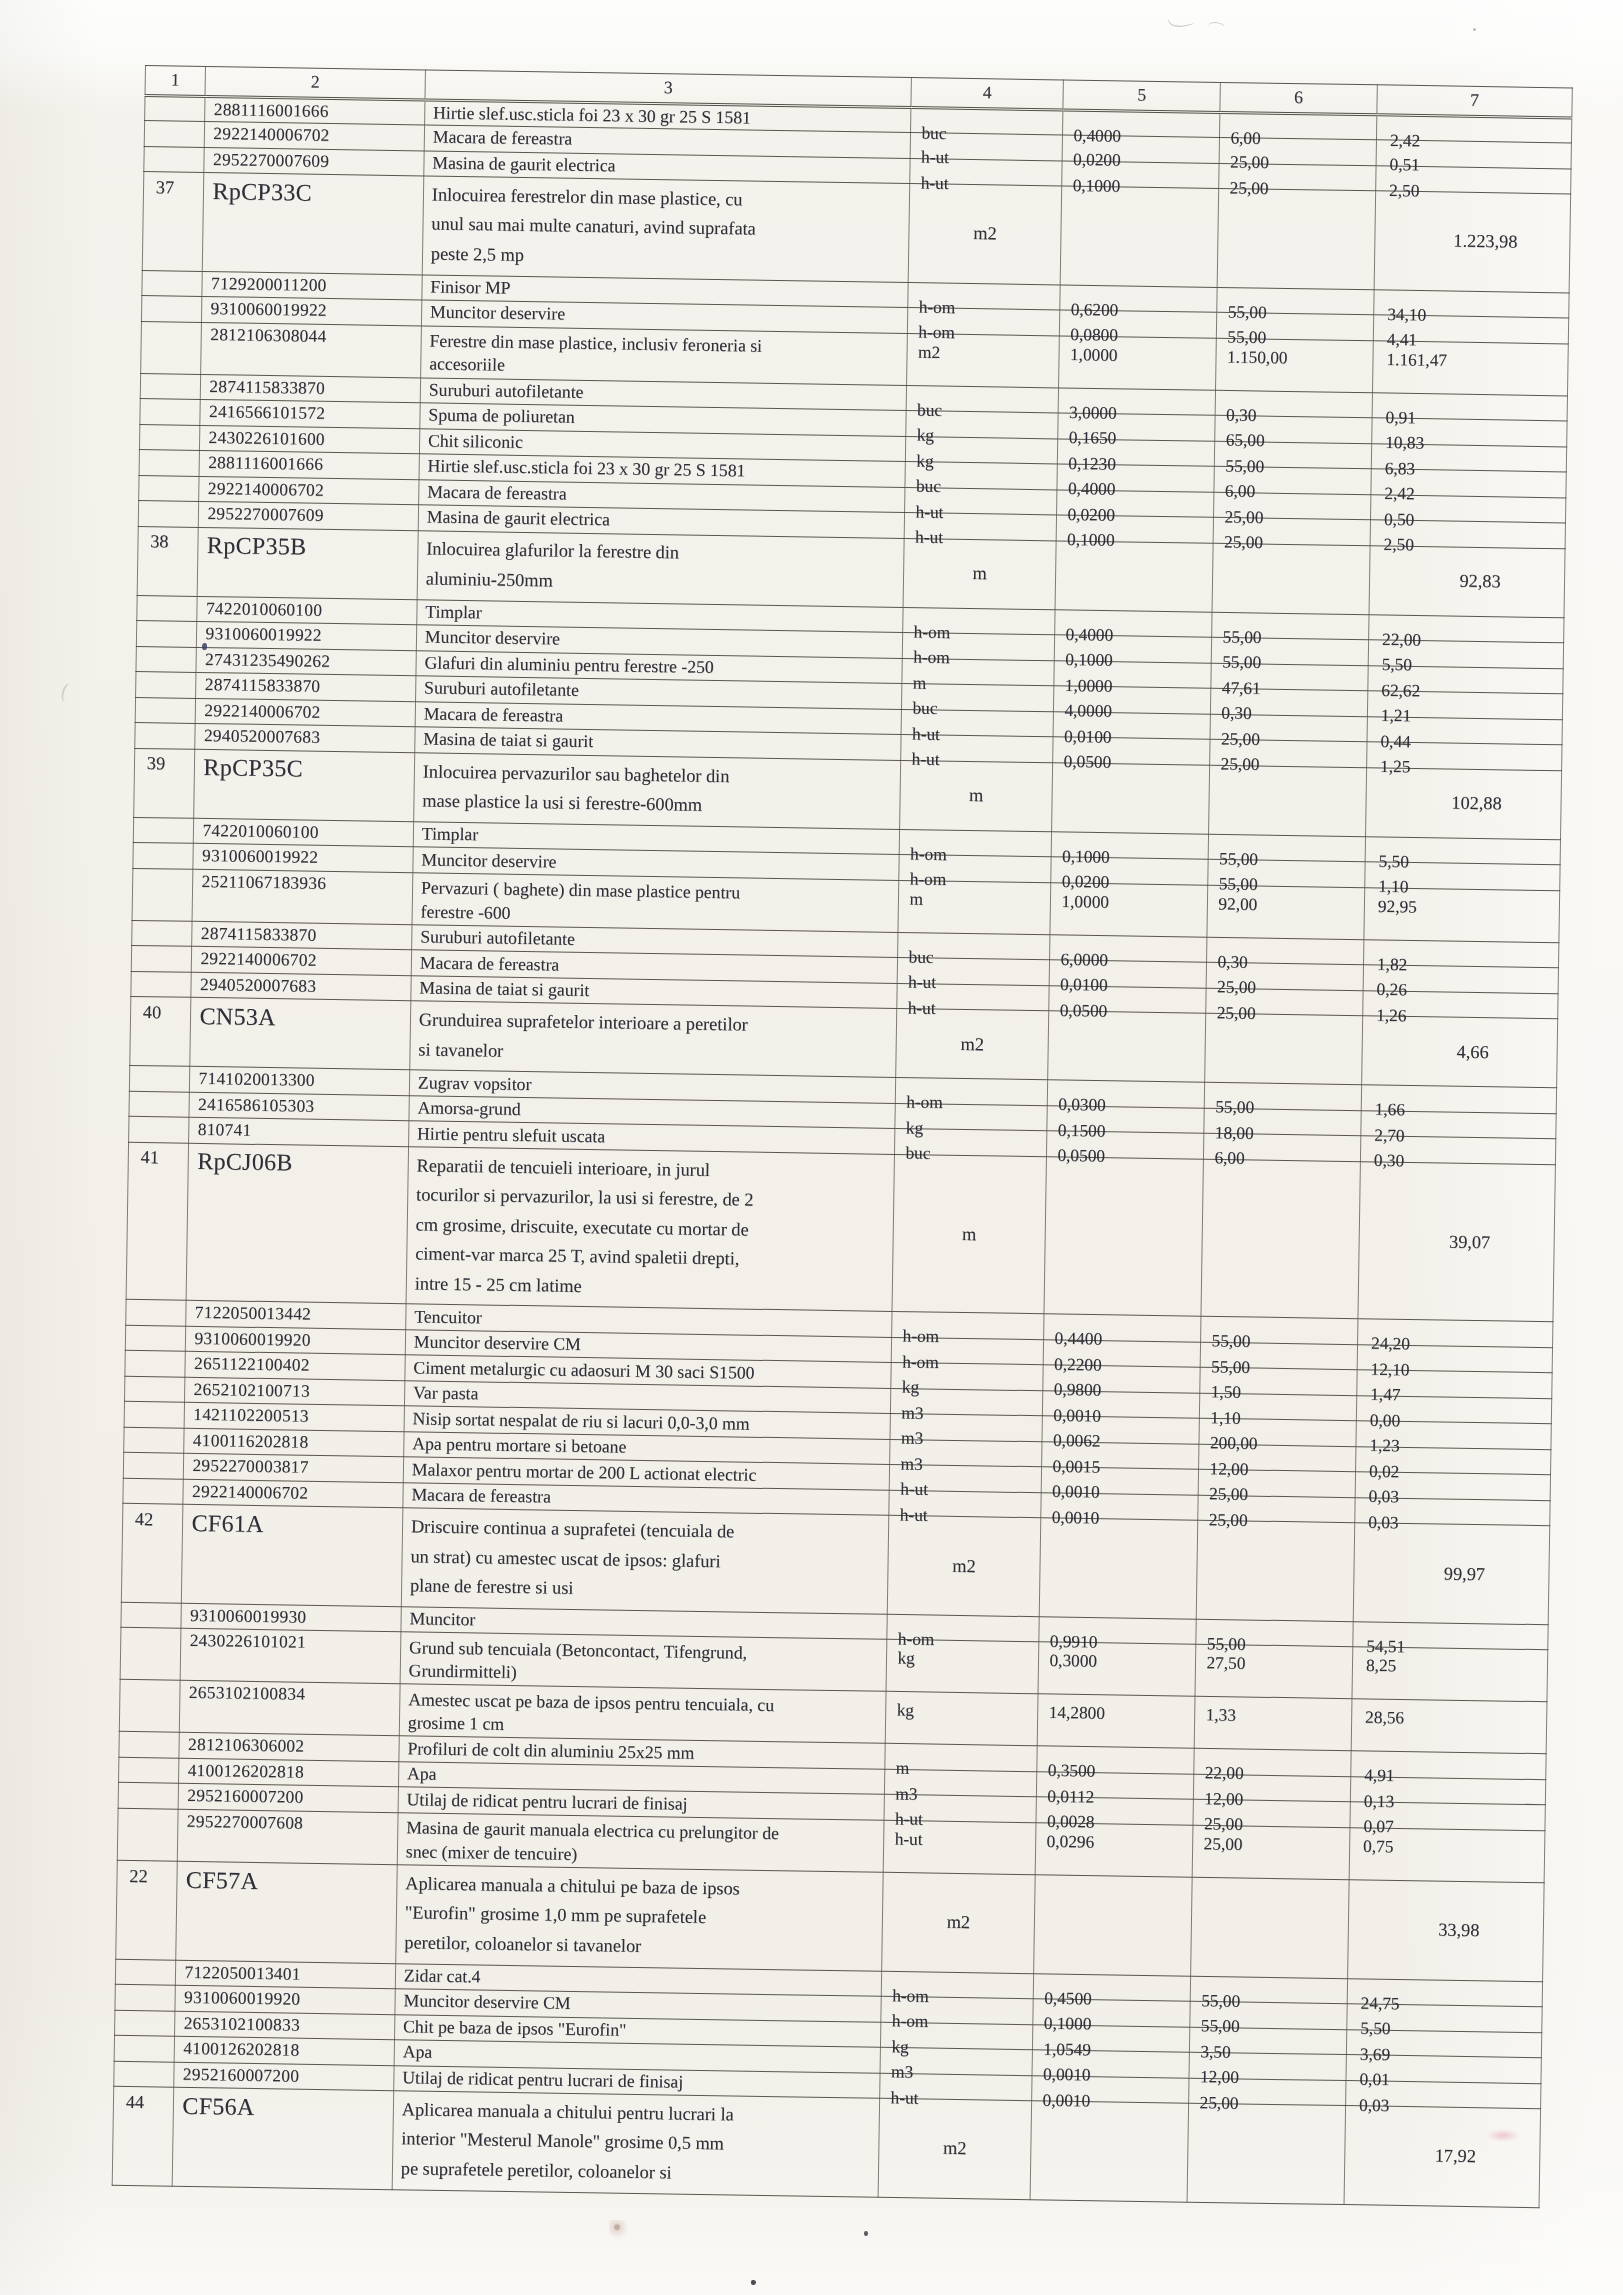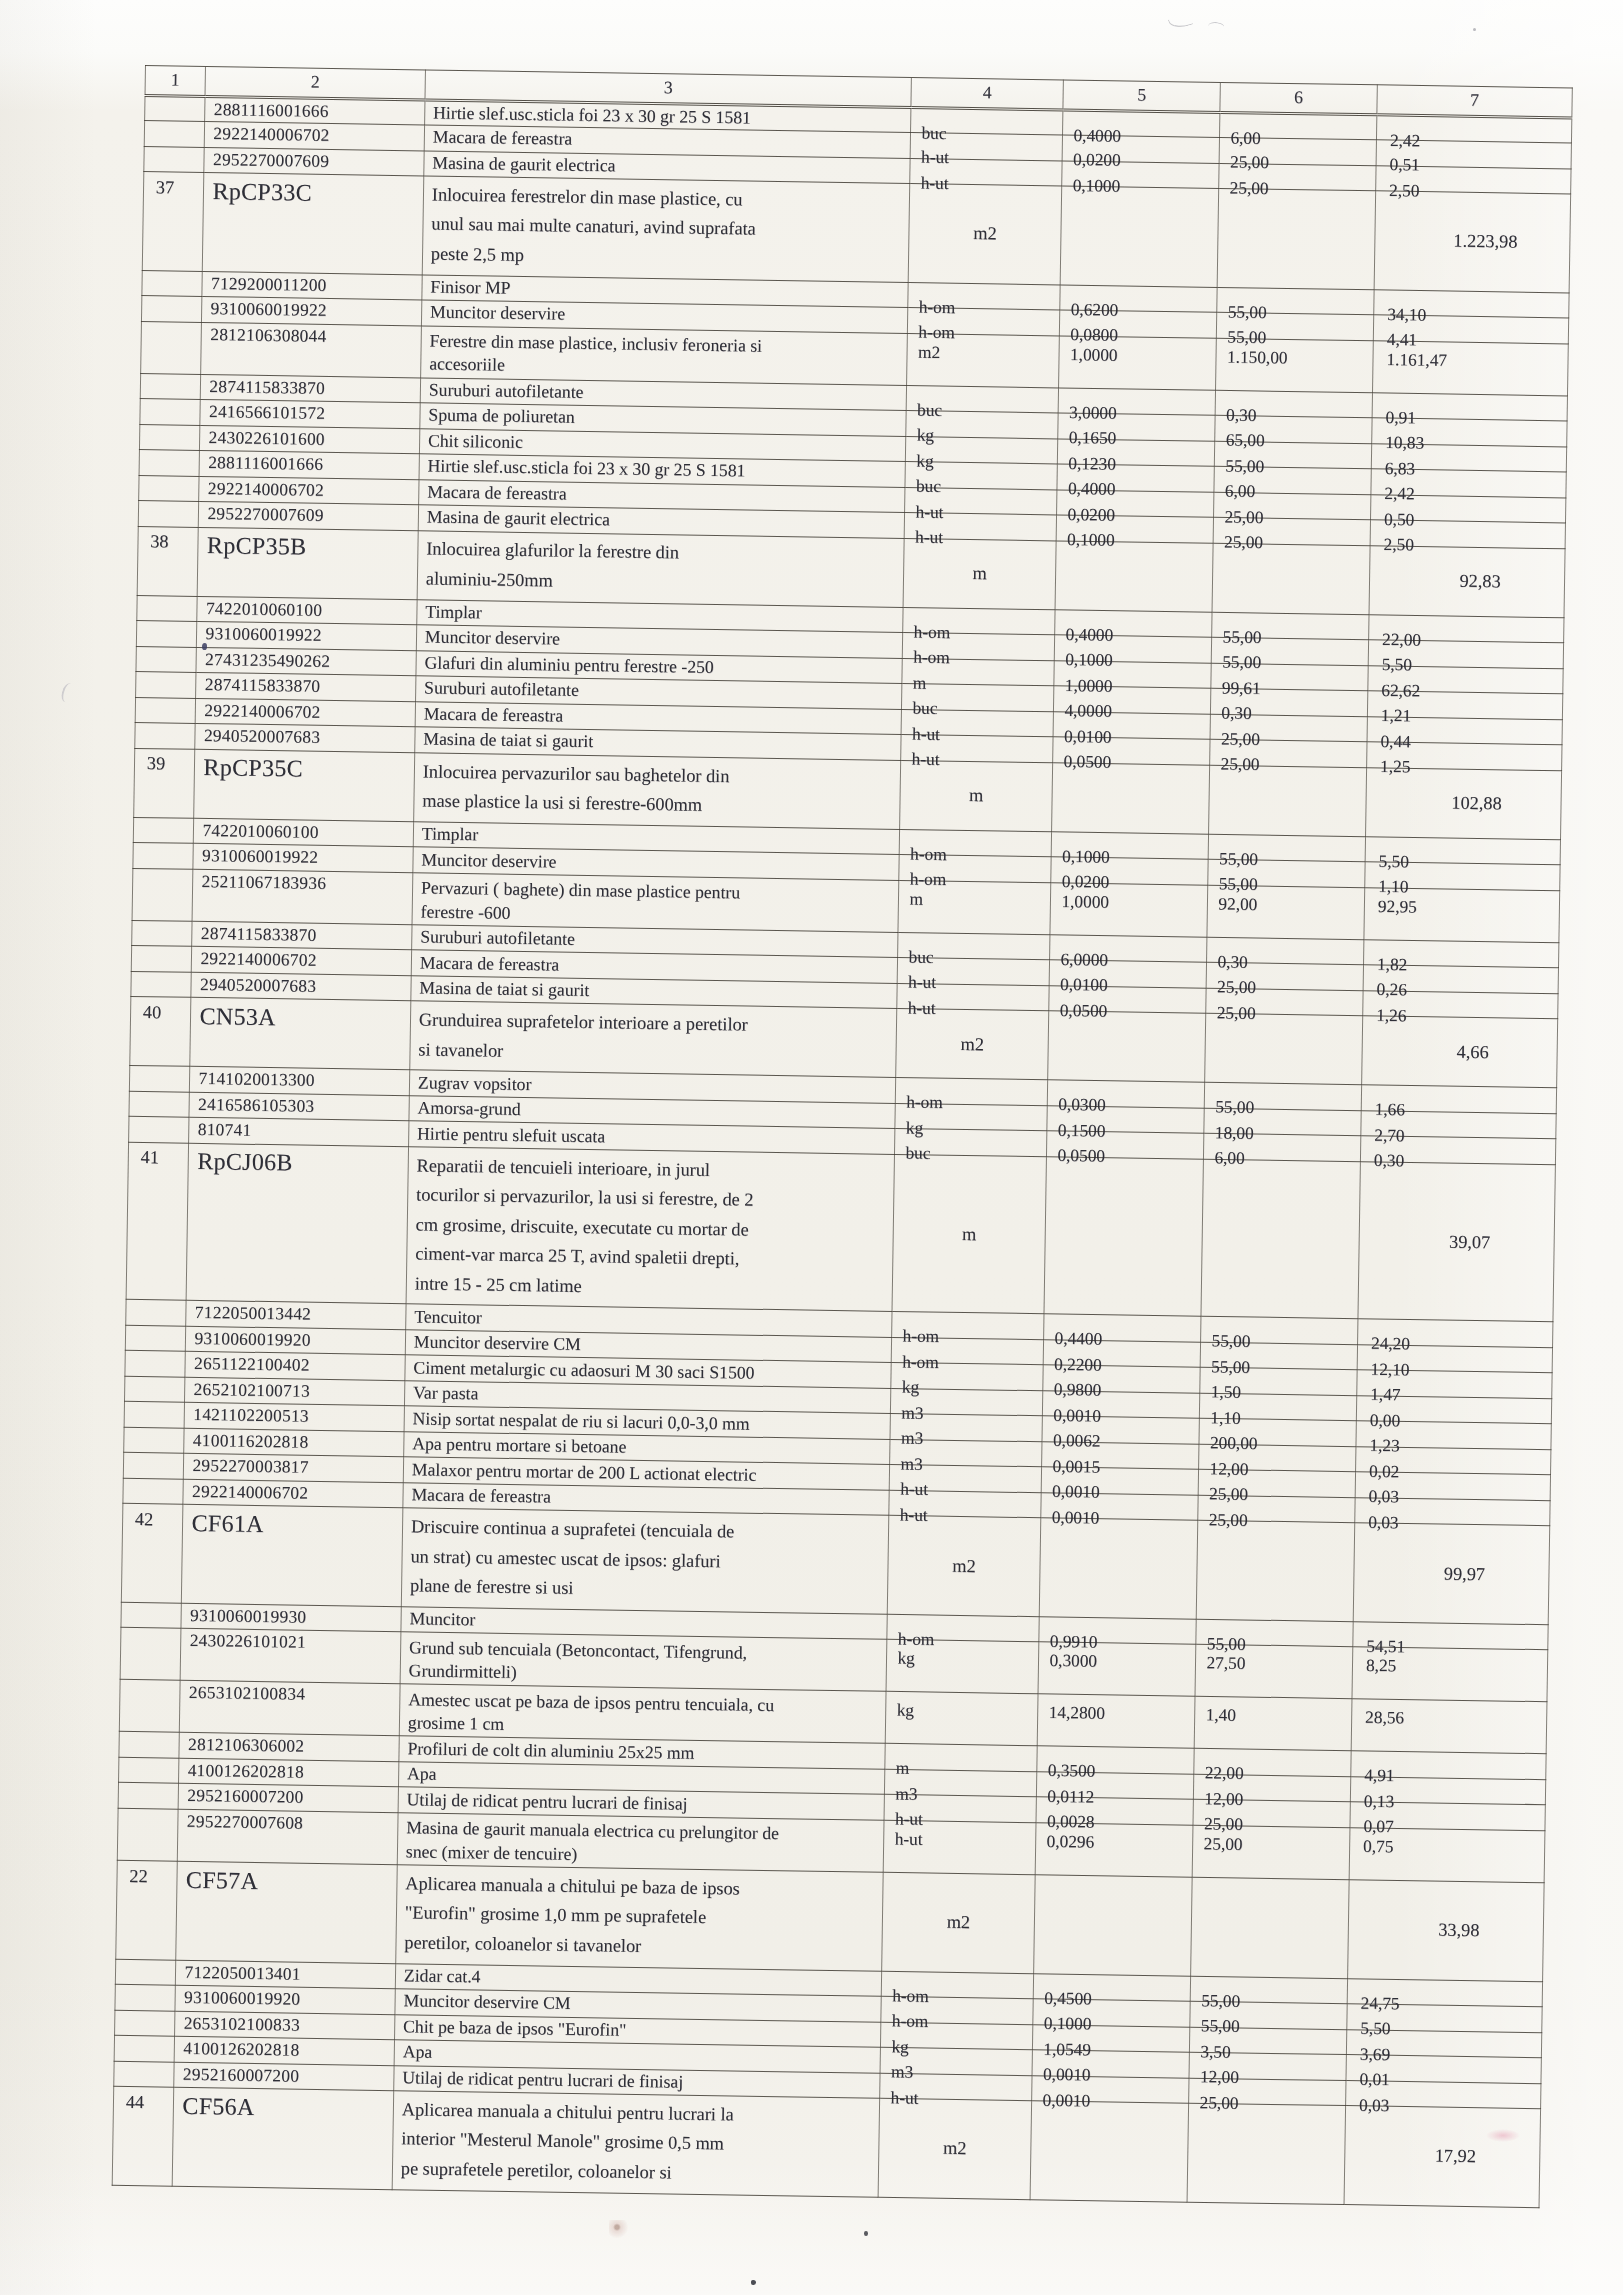--- a/index.html
+++ b/index.html
@@ -235,21 +235,21 @@
           <td class="num"><span class="t">0,1000</span></td>
           <td class="num"><span class="t">55,00</span></td>
           <td class="num rval"><span class="t">5,50</span></td>
         </tr>
         <tr class="res rh">
           <td class=""></td>
           <td class="code"><span class="t">27431235490262</span></td>
           <td class="rdesc"><span class="t">Glafuri din aluminiu pentru ferestre -250</span></td>
           <td class="num"><span class="t">m</span></td>
           <td class="num"><span class="t">1,0000</span></td>
-          <td class="num"><span class="t">99,61</span></td>
+          <td class="num"><span class="t">47,61</span></td>
           <td class="num rval"><span class="t">62,62</span></td>
         </tr>
         <tr class="res rh">
           <td class=""></td>
           <td class="code"><span class="t">2874115833870</span></td>
           <td class="rdesc"><span class="t">Suruburi autofiletante</span></td>
           <td class="num"><span class="t">buc</span></td>
           <td class="num"><span class="t">4,0000</span></td>
           <td class="num"><span class="t">0,30</span></td>
           <td class="num rval"><span class="t">1,21</span></td>
@@ -486,21 +486,21 @@
           <td class="num"><span class="t">0,3000</span></td>
           <td class="num"><span class="t">27,50</span></td>
           <td class="num rval"><span class="t">8,25</span></td>
         </tr>
         <tr class="res rd">
           <td class=""></td>
           <td class="code"><span class="t">2653102100834</span></td>
           <td class="rdesc"><span class="t"><span class="ln">Amestec uscat pe baza de ipsos pentru tencuiala, cu</span><span class="ln">grosime 1 cm</span></span></td>
           <td class="num"><span class="t">kg</span></td>
           <td class="num"><span class="t">14,2800</span></td>
-          <td class="num"><span class="t">1,40</span></td>
+          <td class="num"><span class="t">1,33</span></td>
           <td class="num rval"><span class="t">28,56</span></td>
         </tr>
         <tr class="res rh">
           <td class=""></td>
           <td class="code"><span class="t">2812106306002</span></td>
           <td class="rdesc"><span class="t">Profiluri de colt din aluminiu 25x25 mm</span></td>
           <td class="num"><span class="t">m</span></td>
           <td class="num"><span class="t">0,3500</span></td>
           <td class="num"><span class="t">22,00</span></td>
           <td class="num rval"><span class="t">4,91</span></td>

